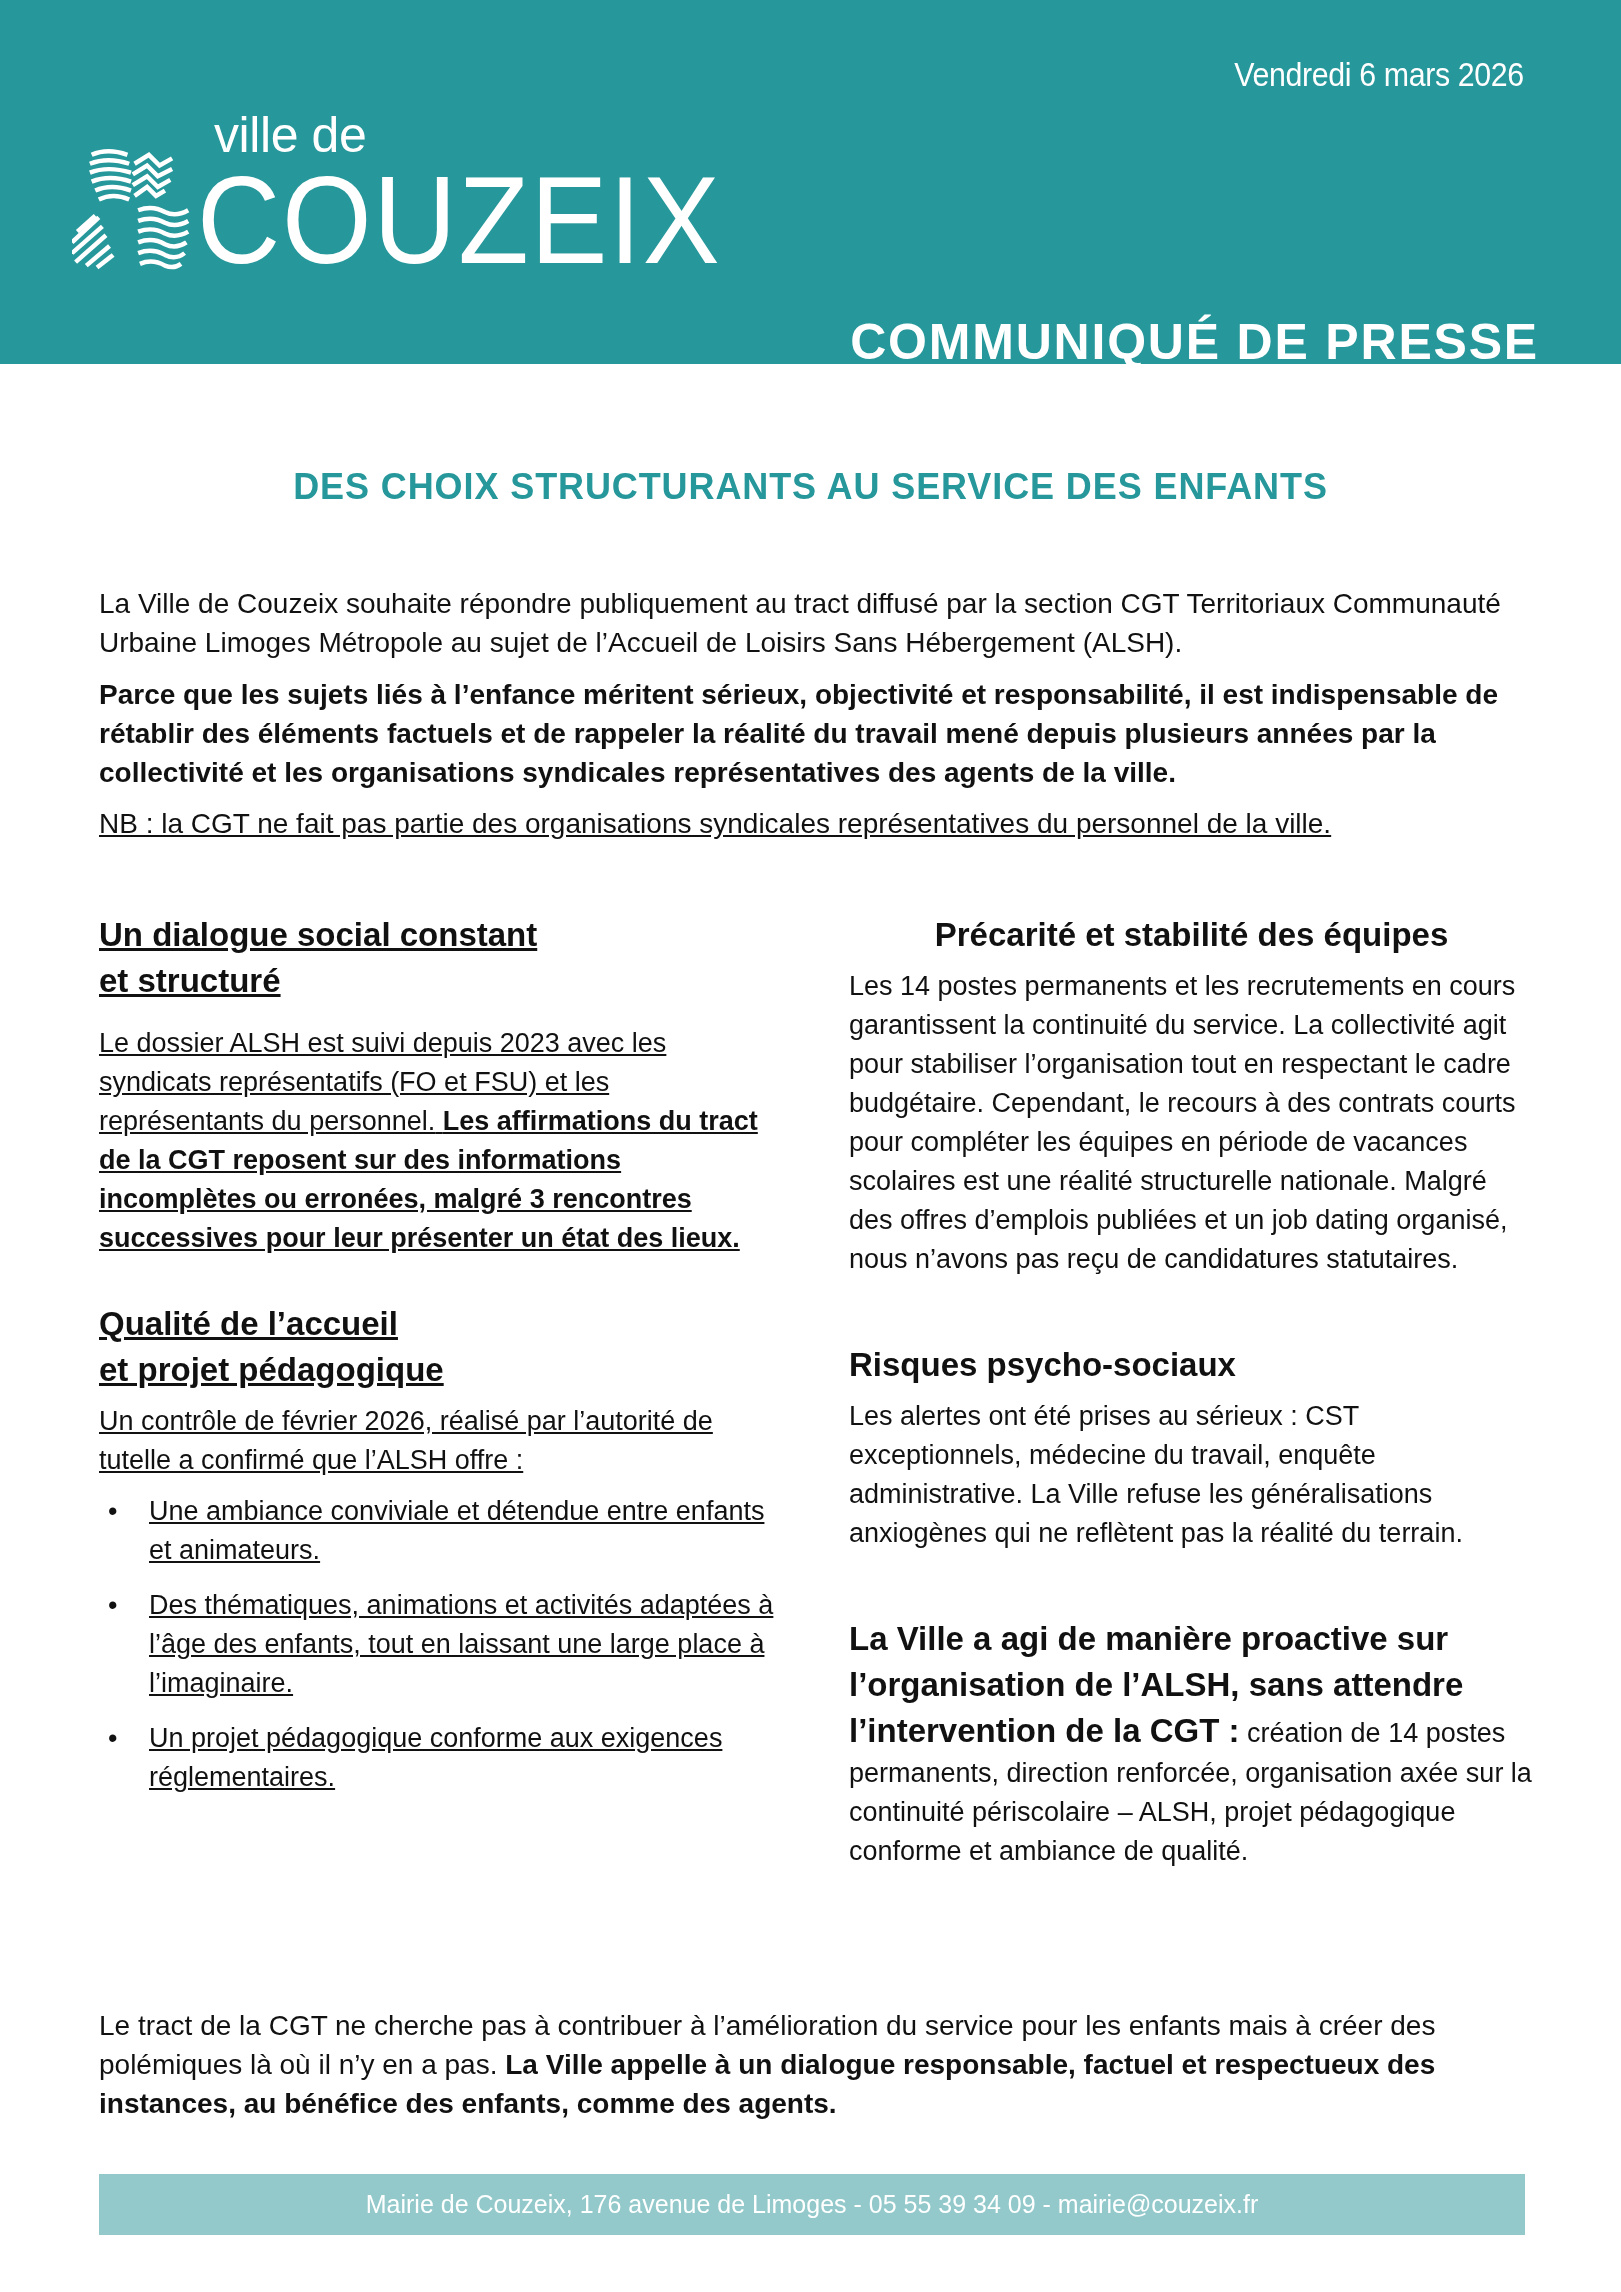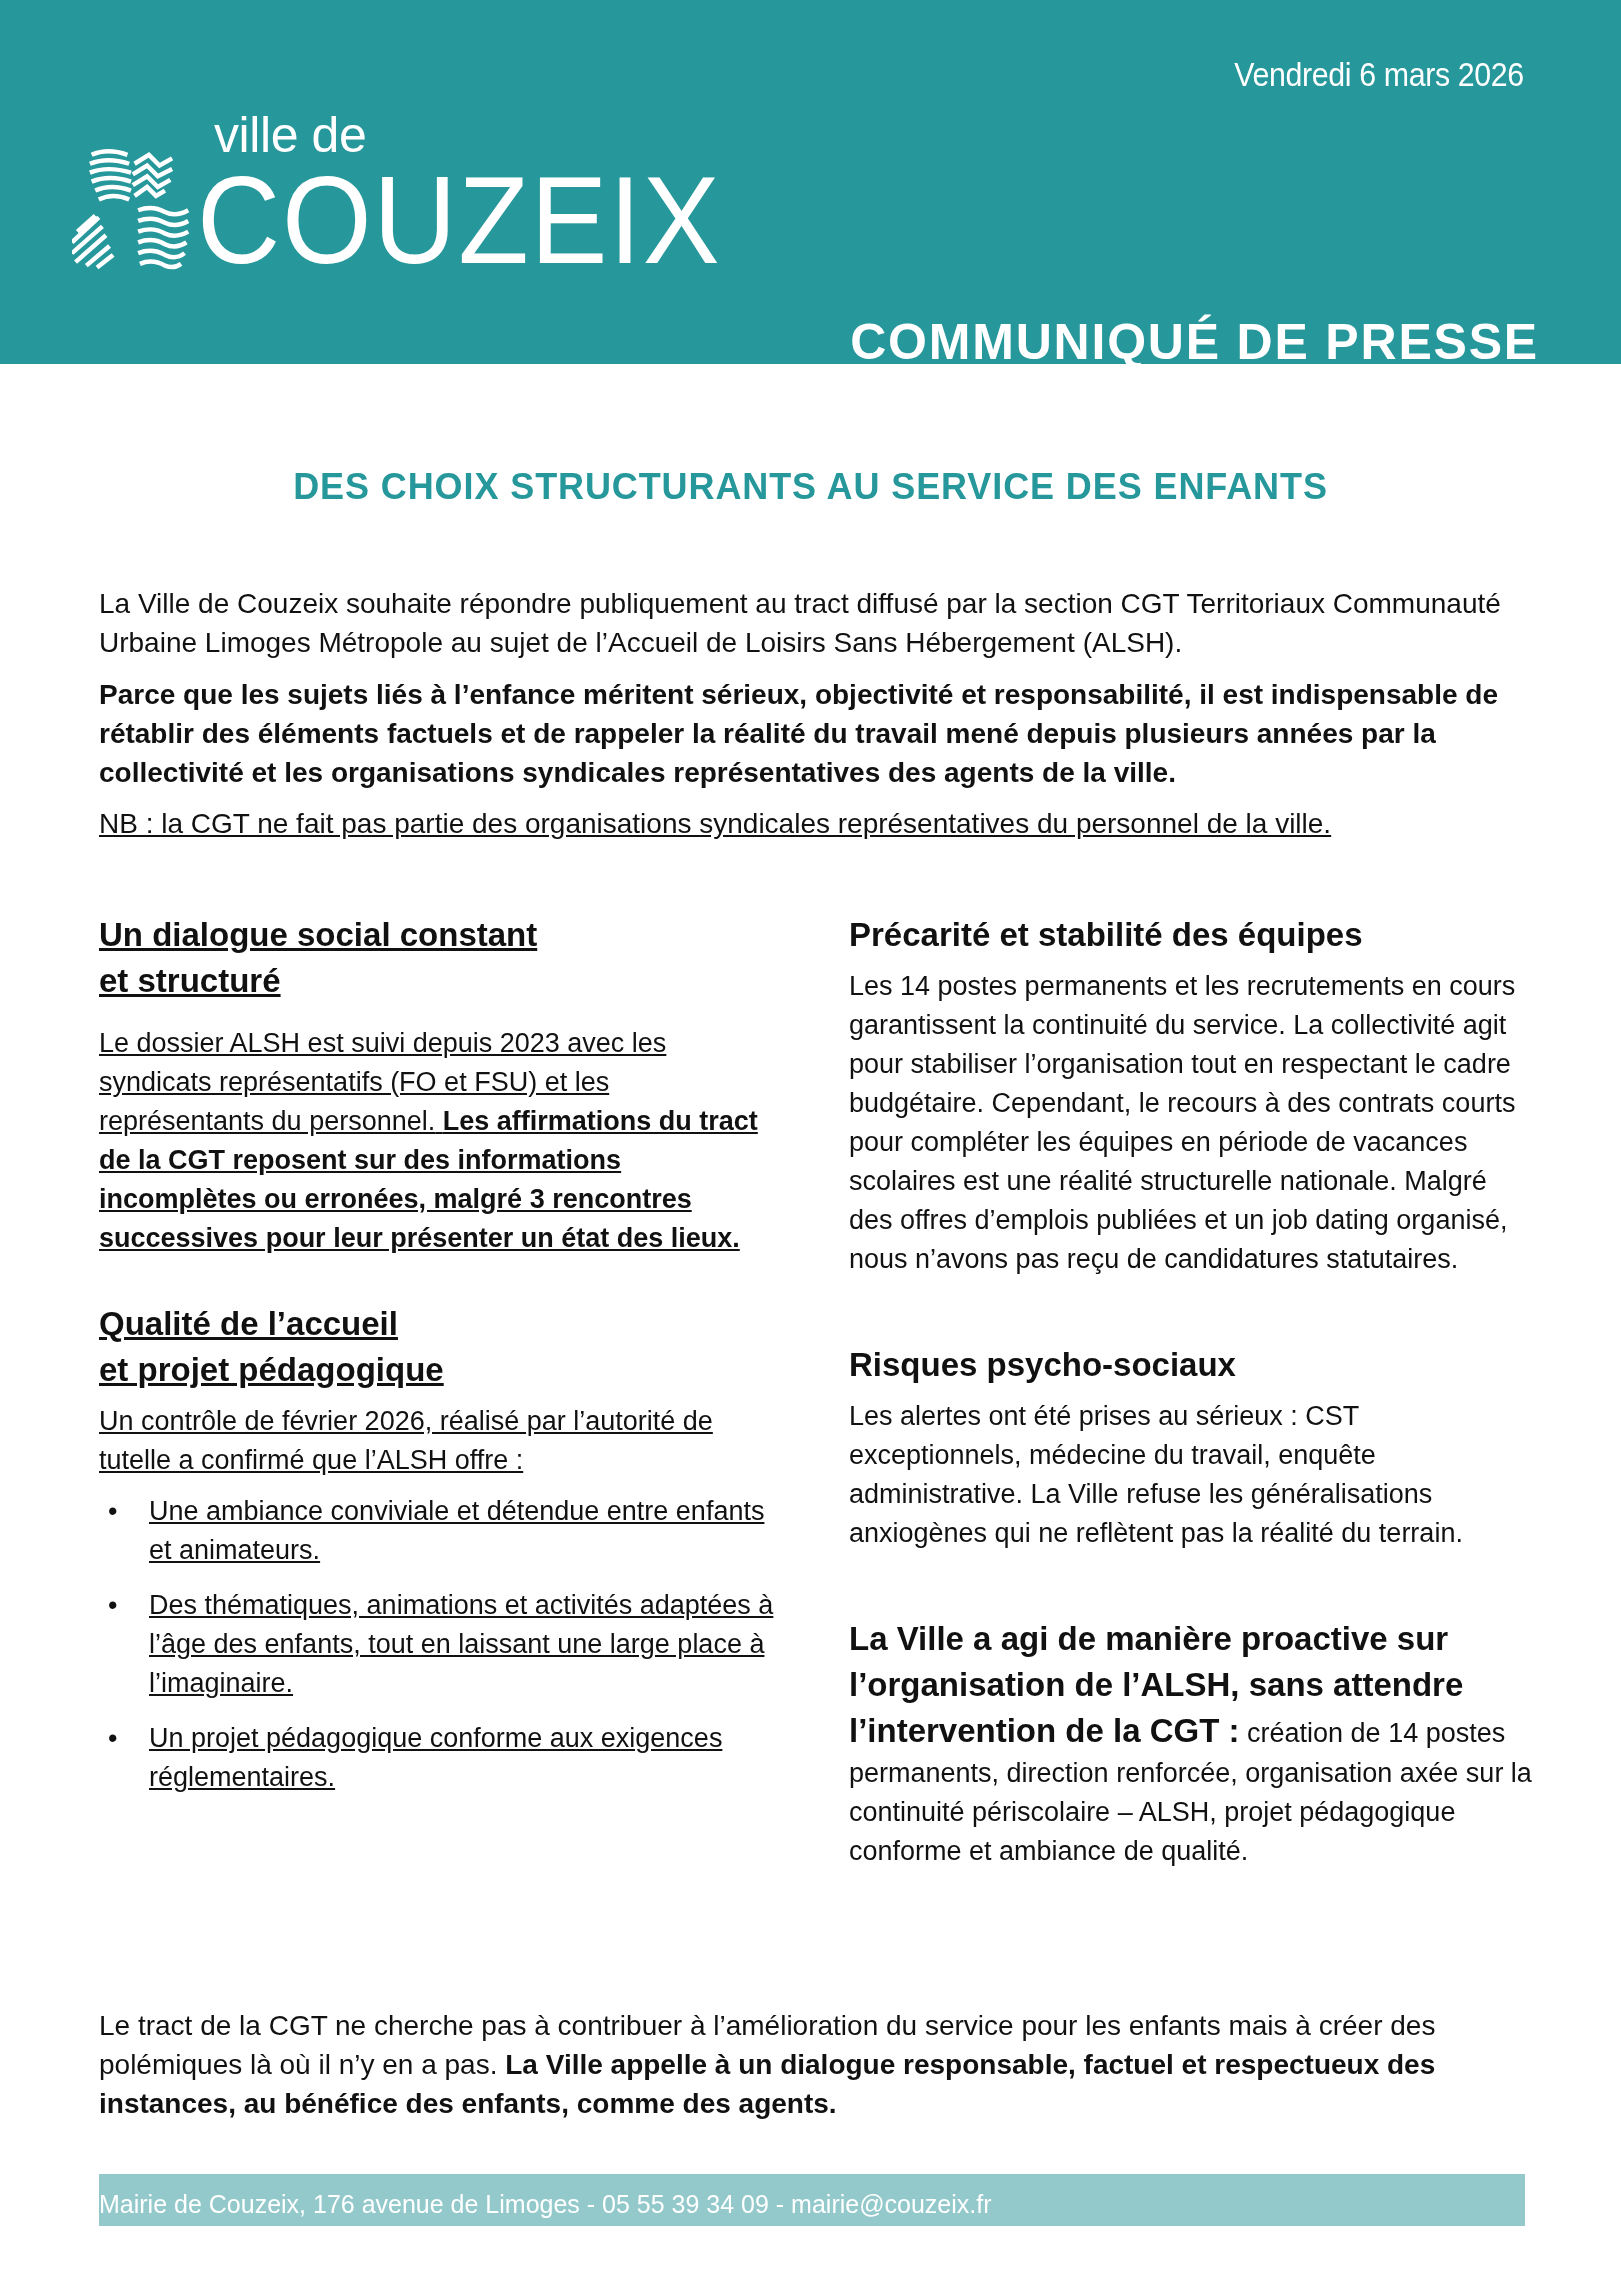--- a/index.html
+++ b/index.html
@@ -50,22 +50,22 @@
     .sec-body b { font-weight: 700; }
     .bullets { list-style: none; margin: 12.5px 0 9px 0; }
     .bullets li { position: relative; padding-left: 50px; font-size: 27px; line-height: 39px; margin-bottom: 16px; }
     .bullets li .dot { position: absolute; left: 9px; top: 0; }
     .inline-head { font-size: 33px; font-weight: 700; line-height: 46px; }
 
     .closing { position: absolute; left: 99px; top: 2006px; width: 1433px; font-size: 28px; line-height: 39px; }
     .closing b { font-weight: 700; }
 
     .footer {
-      position: absolute; left: 99px; top: 2174px; width: 1426px; height: 52px;
-      background: #93c9cb; color: #ffffff; font-size: 25px; line-height: 61px;
+      position: absolute; left: 99px; top: 2174px; width: 1426px; height: 61px;
+      background: #93c9cb; color: #ffffff; font-size: 25px; text-align: center; line-height: 61px;
     }
   </style>
 </head>
 <body>
 
 <header class="header">
   <div class="date">Vendredi 6 mars 2026</div>
 
   <div class="logo">
     <svg class="logo-mark" viewBox="0 0 160 160">
@@ -130,21 +130,21 @@
     <ul class="bullets">
       <li><span class="dot">•</span><span>Une ambiance conviviale et détendue entre enfants et animateurs.</span></li>
       <li><span class="dot">•</span><span>Des thématiques, animations et activités adaptées à l’âge des enfants, tout en laissant une large place à l’imaginaire.</span></li>
       <li><span class="dot">•</span><span>Un projet pédagogique conforme aux exigences réglementaires.</span></li>
     </ul>
   </div>
 </div>
 
 <div class="col right">
   <div class="section" style="margin-bottom:63px;">
-    <h2 class="sec-title" style="margin-bottom:9px;">Précarité et stabilité des équipes</h2>
+    <h2 class="sec-title" style="margin-bottom:9px;text-align:center;">Précarité et stabilité des équipes</h2>
     <p class="sec-body">Les 14 postes permanents et les recrutements en cours garantissent la continuité du service. La collectivité agit pour stabiliser l’organisation tout en respectant le cadre budgétaire. Cependant, le recours à des contrats courts pour compléter les équipes en période de vacances scolaires est une réalité structurelle nationale. Malgré des offres d’emplois publiées et un job dating organisé, nous n’avons pas reçu de candidatures statutaires.</p>
   </div>
 
   <div class="section" style="margin-bottom:63px;">
     <h2 class="sec-title" style="margin-bottom:9px;">Risques psycho-sociaux</h2>
     <p class="sec-body">Les alertes ont été prises au sérieux : CST exceptionnels, médecine du travail, enquête administrative. La Ville refuse les généralisations anxiogènes qui ne reflètent pas la réalité du terrain.</p>
   </div>
 
   <div class="section">
     <p class="sec-body">

